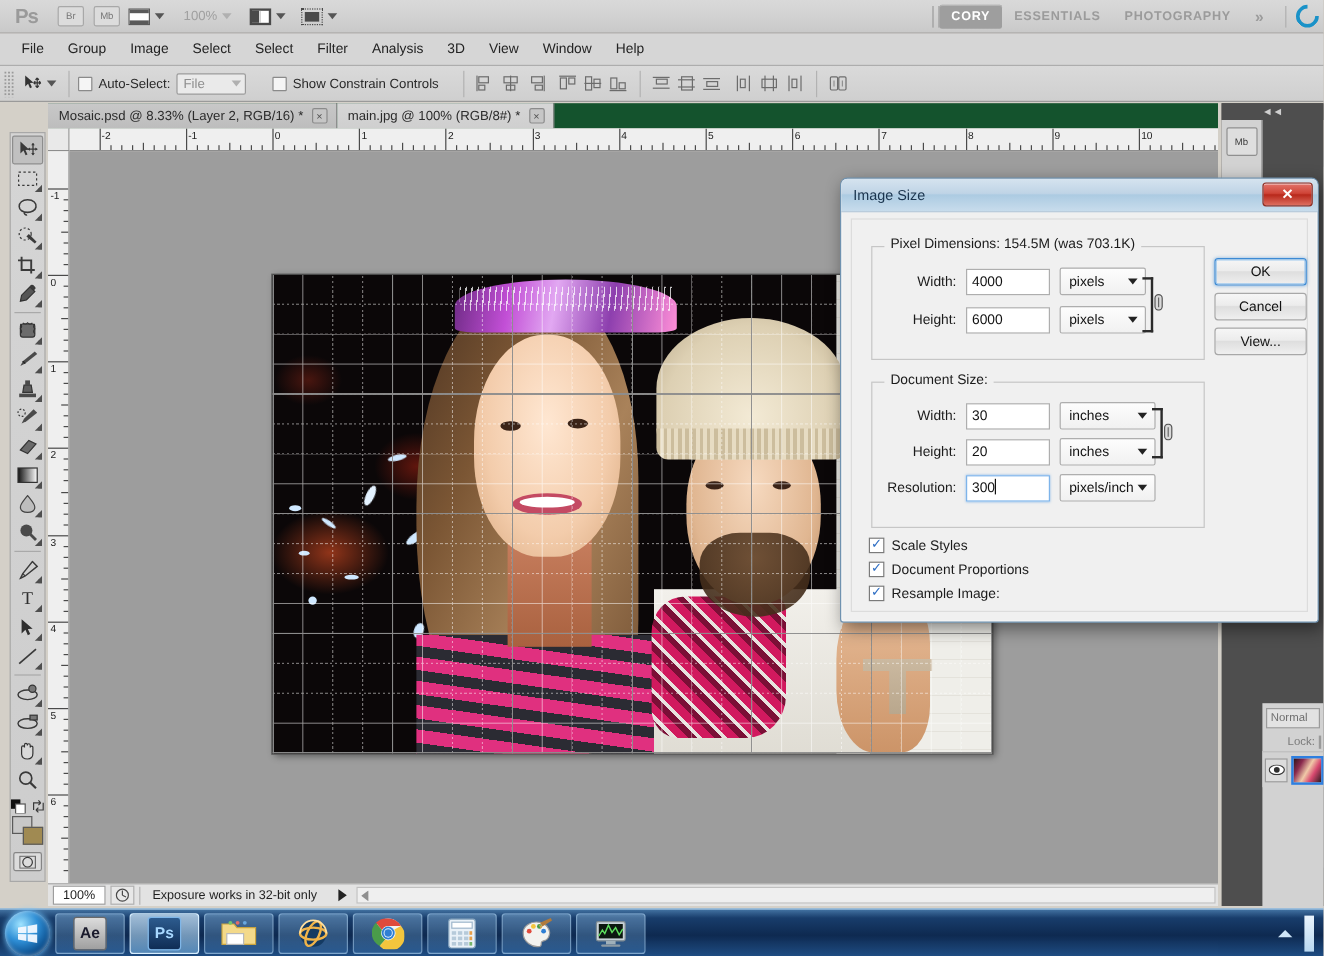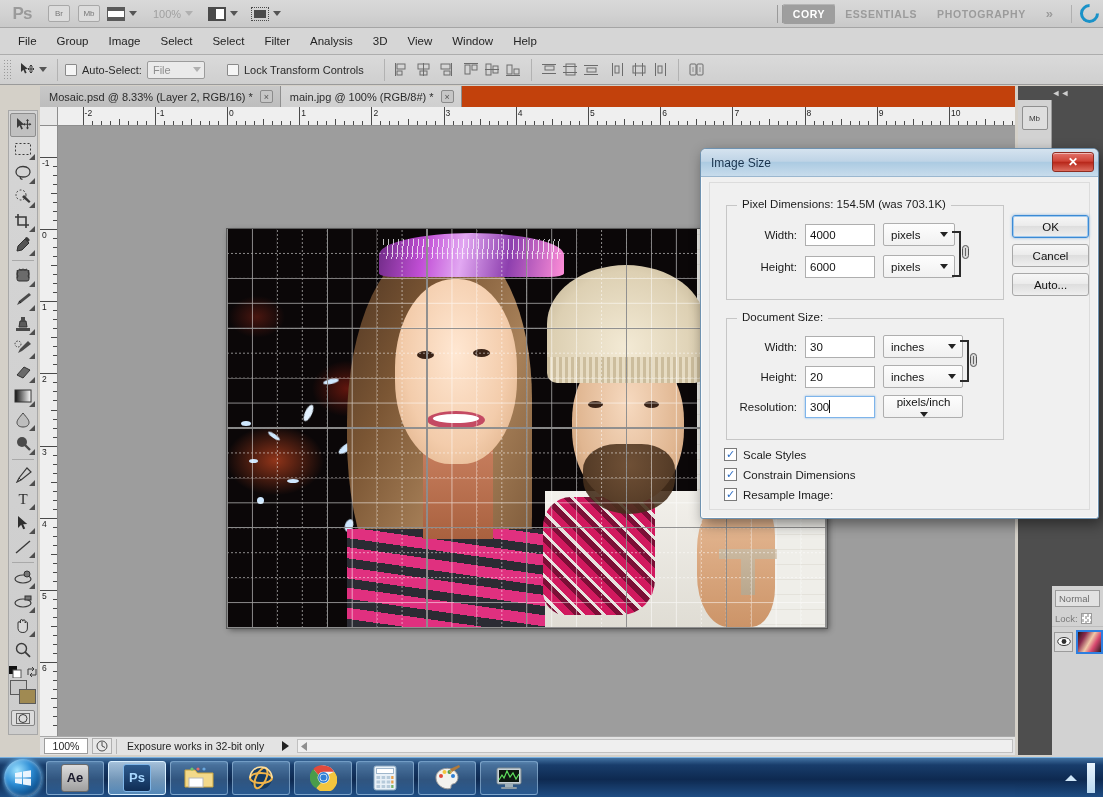--- a/index.html
+++ b/index.html
@@ -80,21 +80,21 @@
   .combo-sm {
     height:18px; min-width:58px; border:1px solid #9b9b9b; background:#eaeaea;
     display:flex; align-items:center; justify-content:space-between;
     font-size:11px; color:#8e8e8e; padding:0 3px 0 5px; margin-left:5px; border-radius:2px;
   }
   .align-ico { width:17px;height:15px;margin:0 2px;opacity:.72; }
 
   
   .tabbar {
     position:absolute; left:40px; top:86px; width:975px; height:21px;
-    background:#c2410c; display:flex; align-items:flex-end;
+    background:#14532d; display:flex; align-items:flex-end;
   }
   .doctab {
     height:21px; display:flex; align-items:center; padding:0 7px 0 9px;
     font-size:11px; color:#2b2b2b;
     background: linear-gradient(to bottom,#c8c8c8,#bdbdbd);
     border-right:1px solid #8e8e8e;
   }
   .doctab.active { background: linear-gradient(to bottom,#d6d6d6,#cfcfcf); }
   .tabclose {
     width:13px;height:13px;margin-left:7px;border:1px solid #8b8b8b;background:#c6c6c6;
@@ -224,21 +224,21 @@
   .dock-collapse { height:14px; background:#4e4e4e; display:flex; align-items:center; justify-content:center; color:#cfcfcf; font-size:9px; }
   .dock-iconcol { position:absolute; left:0; top:14px; width:34px; height:80px; background:#d2d2d2; border-right:1px solid #9b9b9b;}
   .dock-ic { width:26px;height:24px;margin:6px auto 0;border:1px solid #8f8f8f;background:#dedede;display:flex;align-items:center;justify-content:center;font-size:8px;color:#3a3a3a;border-radius:2px;}
   .panel-color { position:absolute; left:34px; top:14px; width:51px; height:80px; background:#d2d2d2; }
   .panel-tabrow { height:20px; background:#c2c2c2; display:flex; align-items:center; }
   .panel-tab { font-size:9.5px; font-weight:bold; letter-spacing:.5px; color:#3a3a3a; padding:4px 6px; background:#d2d2d2; }
   .colorchip { width:22px;height:22px;background:#c8c8c8;border:1px solid #3b3b3b; margin:6px 0 0 6px; }
   .colorchip2 { position:absolute; left:22px; top:42px; width:20px;height:14px; background:#a08a52; border:1px solid #3b3b3b;}
   .panel-layers { position:absolute; left:34px; top:500px; width:51px; height:255px; background:#d2d2d2; }
   .lay-blend { height:17px; margin:4px 3px; border:1px solid #9b9b9b; background:#e2e2e2; font-size:9.5px; color:#6e6e6e; line-height:15px; padding-left:3px; }
-  .lay-lock { font-size:9.5px; color:#7a7a7a; padding:2px 3px; display:flex; align-items:flex-start; gap:3px;}
+  .lay-lock { font-size:9.5px; color:#7a7a7a; padding:2px 21px; display:flex; align-items:flex-start; gap:3px;}
   .lock-chk { width:11px;height:11px; background:
       repeating-conic-gradient(#fff 0% 25%, #bdbdbd 0% 50%) 0 0/5px 5px; border:1px solid #9a9a9a;}
   .lay-row { display:flex; align-items:center; height:30px; background:#d2d2d2; border-top:1px solid #bdbdbd;}
   .lay-eye { width:20px;height:20px; margin-left:2px; border:1px solid #9b9b9b; background:#dcdcdc; display:flex;align-items:center;justify-content:center;}
   .lay-thumb { width:28px;height:24px; margin-left:3px; border:2px solid #2e7fe0;
      background: linear-gradient(120deg,#2a1418 0%,#8a2a4e 25%,#f0c9a8 50%,#d7486f 70%,#2b1b20 100%);}
 
   
   .dlg {
     position:absolute; left:700px; top:148px; width:399px; height:371px;
@@ -380,21 +380,21 @@
       <span class="caret"></span>
     </div>
     <div class="opt-sep"></div>
     <span class="chk"></span>
     <span class="opt-label">Auto-Select:</span>
     <div class="combo-sm">
       <span>File</span>
       <span class="caret dim"></span>
     </div>
     <span class="chk" style="margin-left:22px"></span>
-    <span class="opt-label">Lock Transform Controls</span>
+    <span class="opt-label">Show Constrain Controls</span>
     <div class="opt-sep" style="margin-left:20px"></div>
 
     <svg class="align-ico" viewBox="0 0 17 15">
         <rect x="1" y="1" width="1" height="13" fill="#444"></rect>
         <rect x="3" y="2" width="8" height="5" fill="none" stroke="#444"></rect>
         <rect x="3" y="9" width="5" height="4" fill="none" stroke="#444"></rect>
       </svg>
     <svg class="align-ico" viewBox="0 0 17 15">
         <rect x="8" y="1" width="1" height="13" fill="#444"></rect>
         <rect x="3" y="2" width="11" height="5" fill="none" stroke="#444"></rect>
@@ -978,21 +978,21 @@
           <span class="lbl" style="width:60px;">Height:</span>
           <span class="txtin" style="margin-left:8px;">20</span>
           <span class="combo" style="width:80px;margin-left:8px;">
             <span>inches</span>
             <span class="cv"></span>
           </span>
         </div>
         <div class="row" style="left:-10px; top:76px;">
           <span class="lbl" style="width:80px;">Resolution:</span>
           <span class="txtin focus" style="margin-left:8px;"><span>300</span><i class="caretbar"></i></span>
-          <span class="combo" style="width:80px;margin-left:8px;flex-direction:column;">
+          <span class="combo" style="width:80px;margin-left:8px;">
             <span>pixels/inch</span>
             <span class="cv"></span>
           </span>
         </div>
       </div>
       <div class="bracket" style="left:250px; top:157px; height:42px;"></div>
       <svg class="chain" style="left:259px; top:170px;" viewBox="0 0 9 14">
         <rect x="1.5" y="0.5" width="6" height="13" rx="3" fill="#dadada" stroke="#555"></rect>
         <path d="M4.5 3 L4.5 11" stroke="#666"></path>
       </svg>
@@ -1000,32 +1000,32 @@
       <div class="cbrow" style="left:14px; top:265px;">
         <span class="cbx">
             <span>✓</span>
           </span>
         <span>Scale Styles</span>
       </div>
       <div class="cbrow" style="left:14px; top:285px;">
         <span class="cbx">
             <span>✓</span>
           </span>
-        <span>Constrain Dimensions</span>
+        <span>Document Proportions</span>
       </div>
       <div class="cbrow" style="left:14px; top:305px;">
         <span class="cbx">
             <span>✓</span>
           </span>
         <span>Resample Image:</span>
       </div>
 
       <div class="btn default" style="left:302px; top:32px;">OK</div>
       <div class="btn" style="left:302px; top:61px;">Cancel</div>
-      <div class="btn" style="left:302px; top:90px;">Auto...</div>
+      <div class="btn" style="left:302px; top:90px;">View...</div>
     </div>
   </div>
 
   <div class="taskbar">
     <div class="startorb">
       <svg width="18" height="18" viewBox="0 0 18 18">
         <path d="M1 4 L8 2.8 L8 8.4 L1 8.6 Z" fill="#f3f9ff" opacity=".95"></path>
         <path d="M9 2.6 L17 1.2 L17 8.3 L9 8.4 Z" fill="#f3f9ff" opacity=".95"></path>
         <path d="M1 9.4 L8 9.6 L8 15.2 L1 14 Z" fill="#f3f9ff" opacity=".95"></path>
         <path d="M9 9.6 L17 9.7 L17 16.8 L9 15.4 Z" fill="#f3f9ff" opacity=".95"></path>

